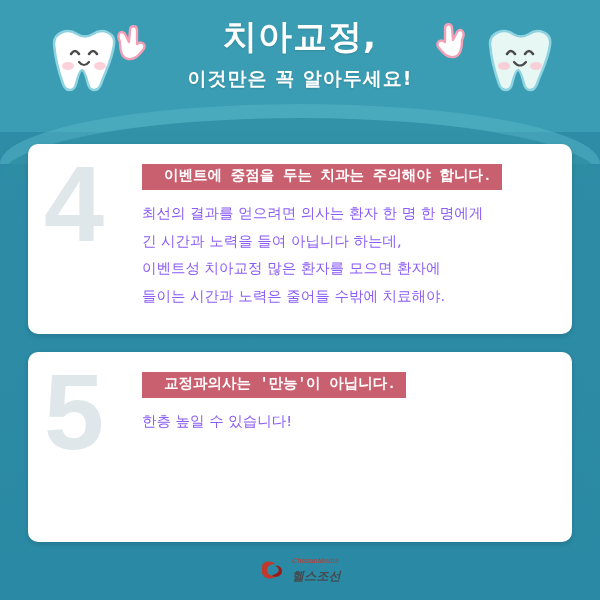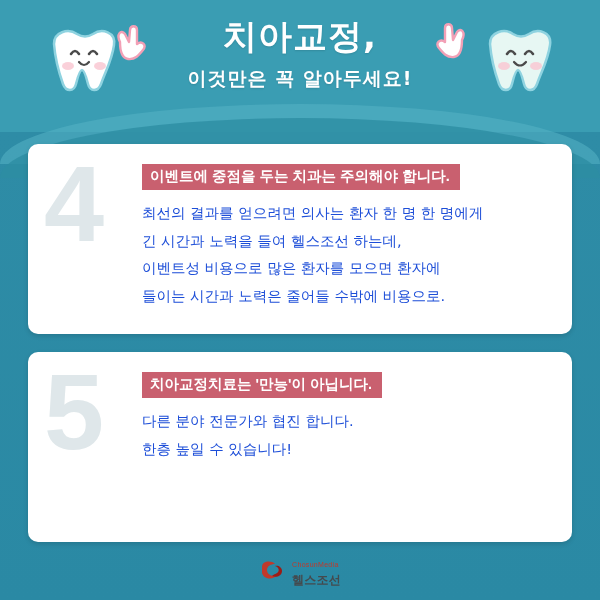--- a/index.html
+++ b/index.html
@@ -104,51 +104,52 @@
     line-height: 1;
     user-select: none;
   }
   .card-body {
     margin-left: 92px;
   }
   .ribbon {
     display: inline-block;
     background: #c9606f;
     color: #ffffff;
-    font-family: Liberation Sans, sans-serif;
+    font-family: Liberation Mono, monospace;
     font-size: 14.5px;
     font-weight: bold;
-    padding: 4px 10px 5px 8px;
+    padding: 4px 10px 5px 22px;
     line-height: 1.2;
     white-space: nowrap;
   }
   .lines {
     margin-top: 12px;
   }
   .lines p {
     margin: 0 0 5px 0;
     font-family: "DejaVu Sans", sans-serif;
     font-size: 14.5px;
-    color: #1d4ed8;
+    color: #8b5cf6;
     line-height: 1.55;
     white-space: nowrap;
   }
   
   .footer {
     position: absolute;
     left: 0;
     right: 0;
     bottom: 12px;
     text-align: center;
     z-index: 7;
   }
   .logo-row {
     display: inline-flex;
-    align-items: center;
+    align-items: flex-end;
     gap: 7px;
+    font-style: italic;
   }
   .logo-mark {
     width: 26px;
     height: 26px;
   }
   .logo-text-wrap {
     text-align: left;
     line-height: 1.05;
   }
   .logo-top {
@@ -223,33 +224,32 @@
   </div>
 
   <div class="cards">
 
     <div class="card">
       <div class="big-num">4</div>
       <div class="card-body">
         <div class="ribbon">이벤트에 중점을 두는 치과는 주의해야 합니다.</div>
         <div class="lines">
           <p>최선의 결과를 얻으려면 의사는 환자 한 명 한 명에게</p>
-          <p>긴 시간과 노력을 들여 헬스조선 하는데,</p>
-          <p>이벤트성 비용으로 많은 환자를 모으면 환자에</p>
-          <p>들이는 시간과 노력은 줄어들 수밖에 비용으로.</p>
+          <p>긴 시간과 노력을 들여 아닙니다 하는데,</p>
+          <p>이벤트성 치아교정 많은 환자를 모으면 환자에</p>
+          <p>들이는 시간과 노력은 줄어들 수밖에 치료해야.</p>
         </div>
       </div>
     </div>
 
     <div class="card">
       <div class="big-num">5</div>
       <div class="card-body">
-        <div class="ribbon">치아교정치료는 '만능'이 아닙니다.</div>
+        <div class="ribbon">교정과의사는 '만능'이 아닙니다.</div>
         <div class="lines">
-          <p>다른 분야 전문가와 협진 합니다.</p>
           <p>한층 높일 수 있습니다!</p>
         </div>
       </div>
     </div>
 
   </div>
 
   <div class="footer">
     <div class="logo-row">
       <span class="logo-mark">

